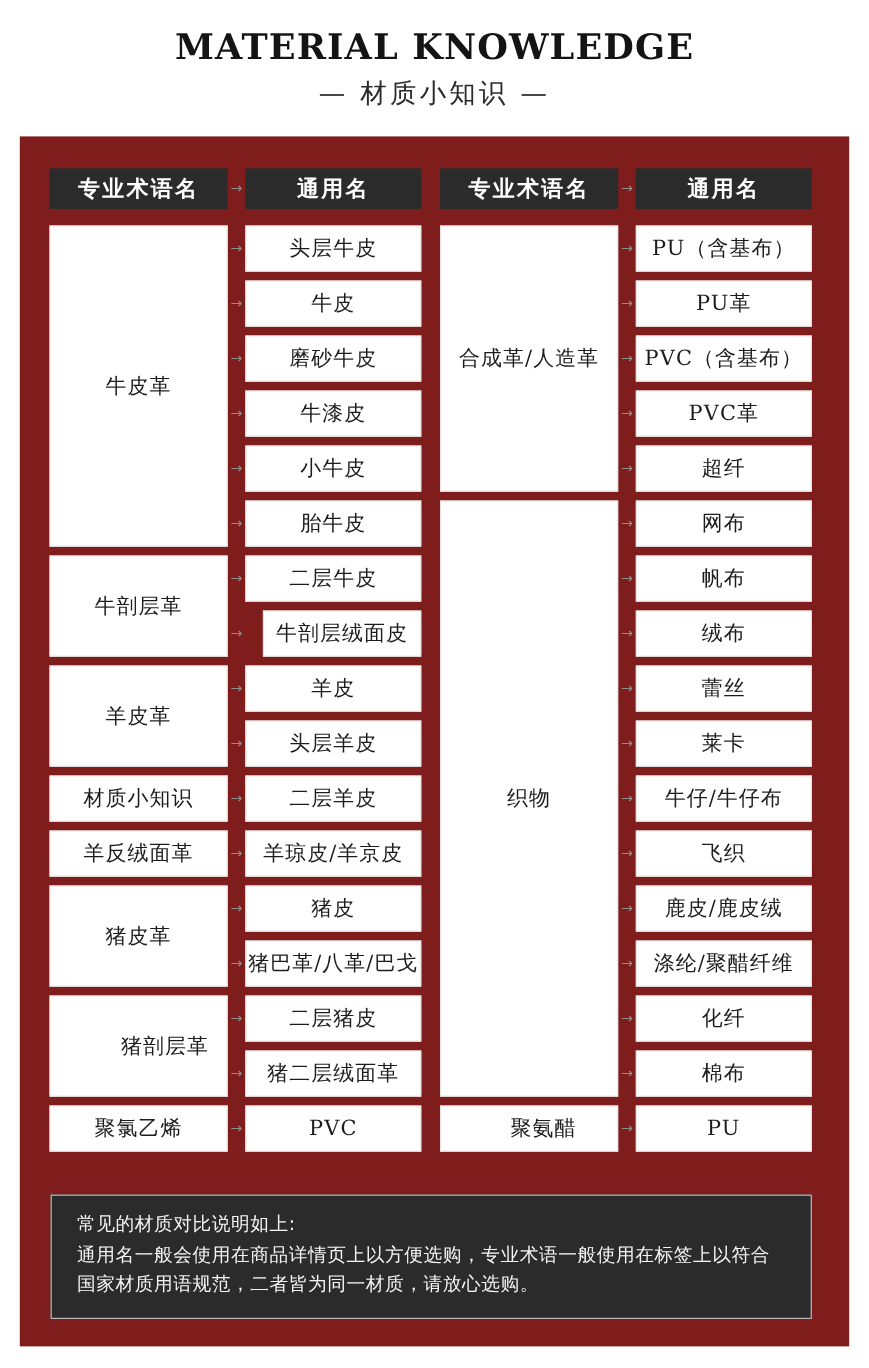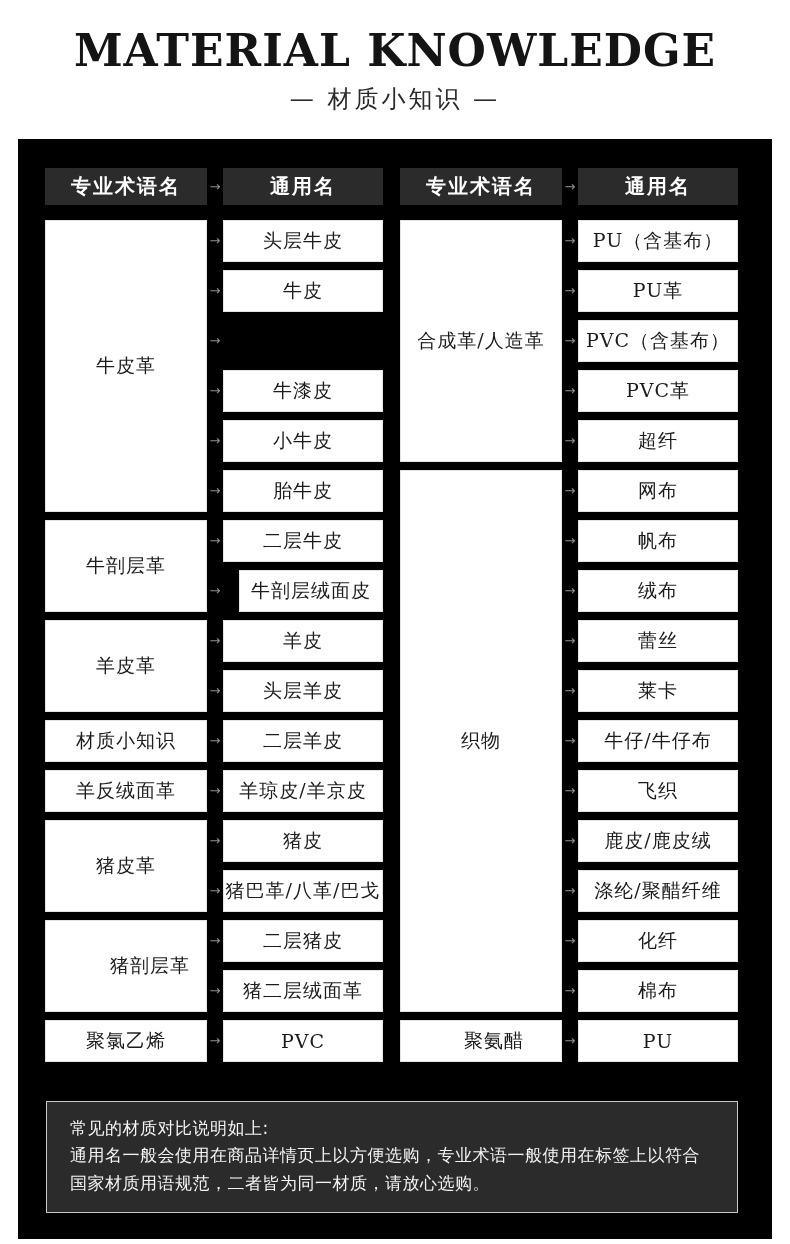--- a/index.html
+++ b/index.html
@@ -4,39 +4,39 @@
 <style>
   * { box-sizing: border-box; margin: 0; padding: 0; }
   html, body { width: 790px; background: #ffffff; }
   body { height: 1244px; overflow: hidden; font-family: "DejaVu Serif", serif; }
 
   .title {
     padding-top: 25px;
     text-align: center;
     font-family: "DejaVu Serif", serif;
     font-weight: bold;
-    font-size: 44px;
+    font-size: 32px;
     letter-spacing: 1px;
     color: #141414;
     line-height: 1.18;
   }
   .subtitle {
     margin-top: 9px;
     text-align: center;
     font-size: 24px;
     letter-spacing: 3px;
     color: #2a2a2a;
     line-height: 1.15;
   }
 
   .panel {
     width: 754px;
     height: 1100px;
     margin: 25px auto 0;
-    background: #000000;
+    background: #7f1d1d;
     padding: 29px 27px 0;
   }
 
   .pairs { display: flex; gap: 17px; }
   .pair { width: 338px; }
 
   .pair-header {
     display: grid;
     grid-template-columns: 162px 16px 160px;
     height: 37px;
@@ -108,20 +108,21 @@
           <div class="arrow">→</div>
           <div class="hdr-box">通用名</div>
         </div>
         <div class="pair-grid">
           <div class="box" style="grid-area: 1 / 1 / span 6 / 2;">牛皮革</div>
           <div class="arrow" style="grid-area: 1 / 2;">→</div>
           <div class="box" style="grid-area: 1 / 3;">头层牛皮</div>
           <div class="arrow" style="grid-area: 2 / 2;">→</div>
           <div class="box" style="grid-area: 2 / 3;">牛皮</div>
           <div class="arrow" style="grid-area: 3 / 2;">→</div>
+          <div class="box" style="grid-area: 3 / 3;">磨砂牛皮</div>
           <div class="arrow" style="grid-area: 4 / 2;">→</div>
           <div class="box" style="grid-area: 4 / 3;">牛漆皮</div>
           <div class="arrow" style="grid-area: 5 / 2;">→</div>
           <div class="box" style="grid-area: 5 / 3;">小牛皮</div>
           <div class="arrow" style="grid-area: 6 / 2;">→</div>
           <div class="box" style="grid-area: 6 / 3;">胎牛皮</div>
           <div class="box" style="grid-area: 7 / 1 / span 2 / 2;">牛剖层革</div>
           <div class="arrow" style="grid-area: 7 / 2;">→</div>
           <div class="box" style="grid-area: 7 / 3;">二层牛皮</div>
           <div class="arrow" style="grid-area: 8 / 2;">→</div>

